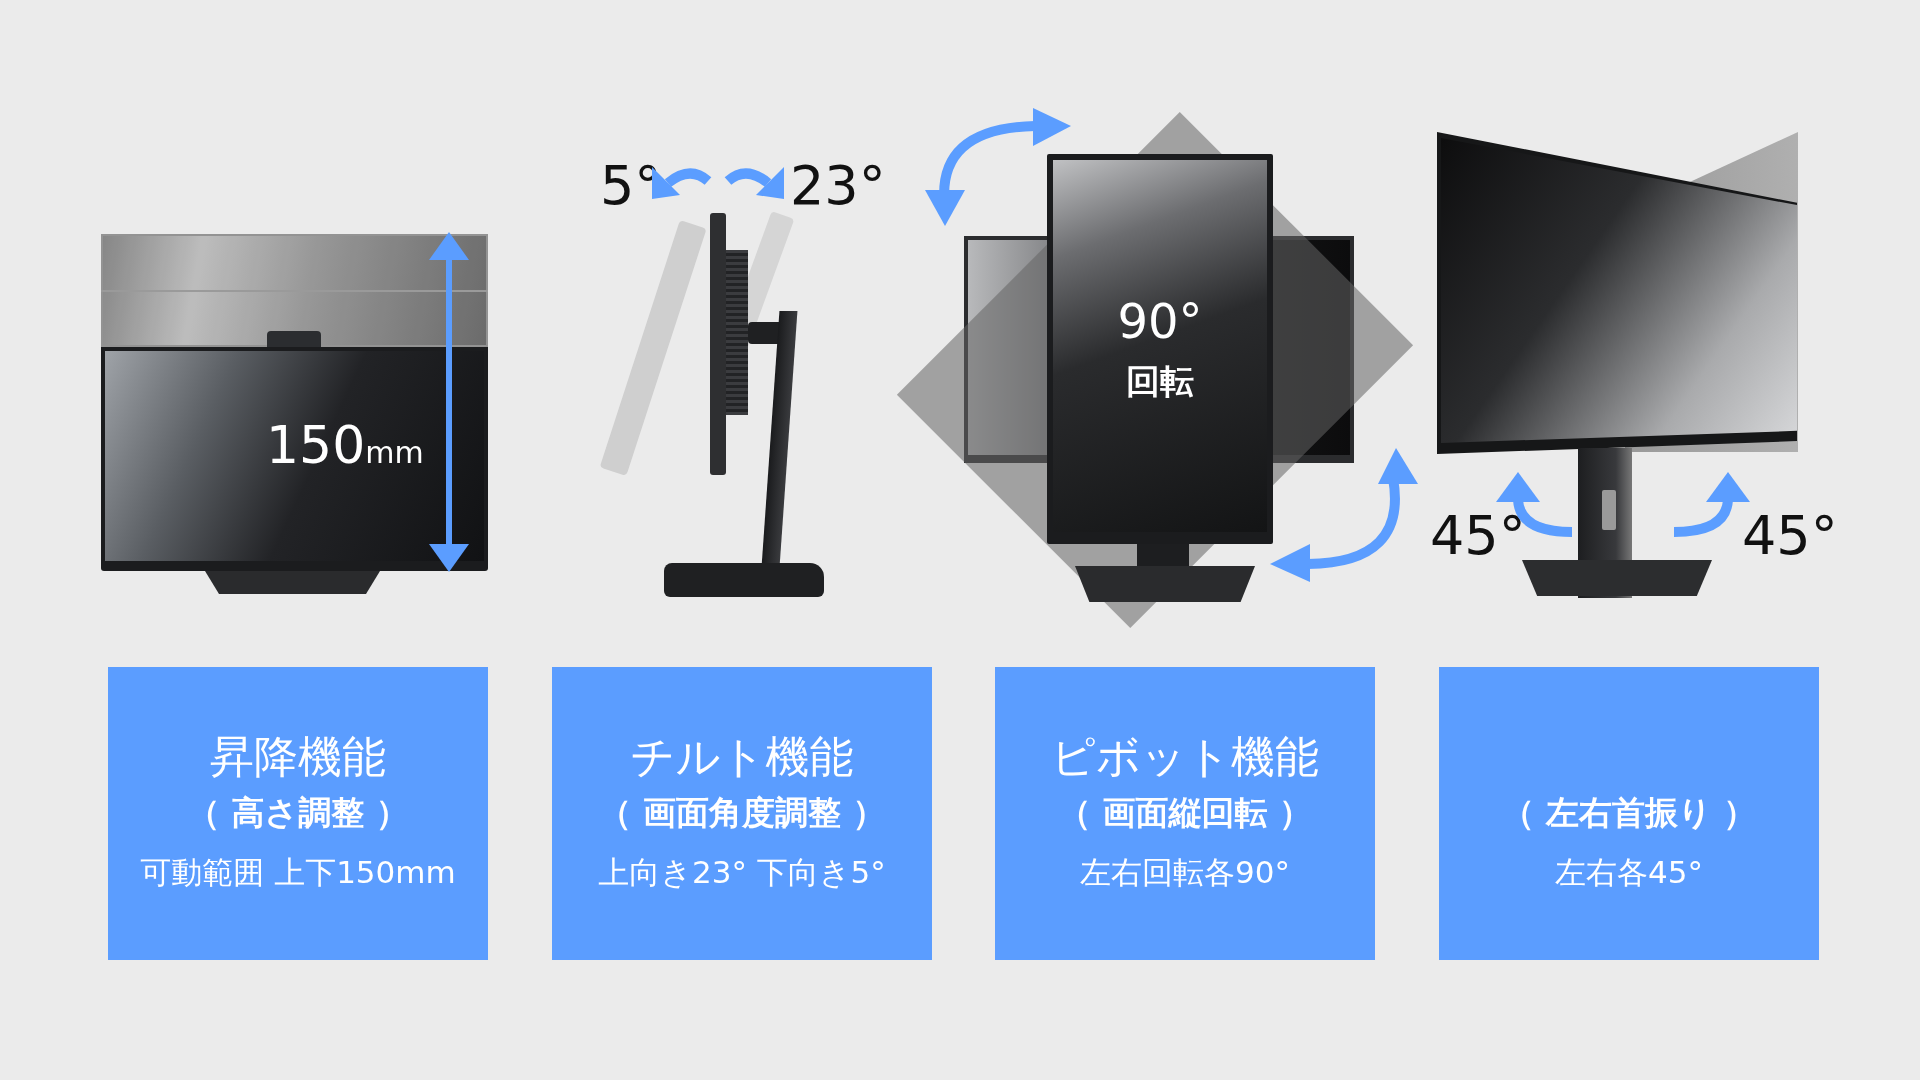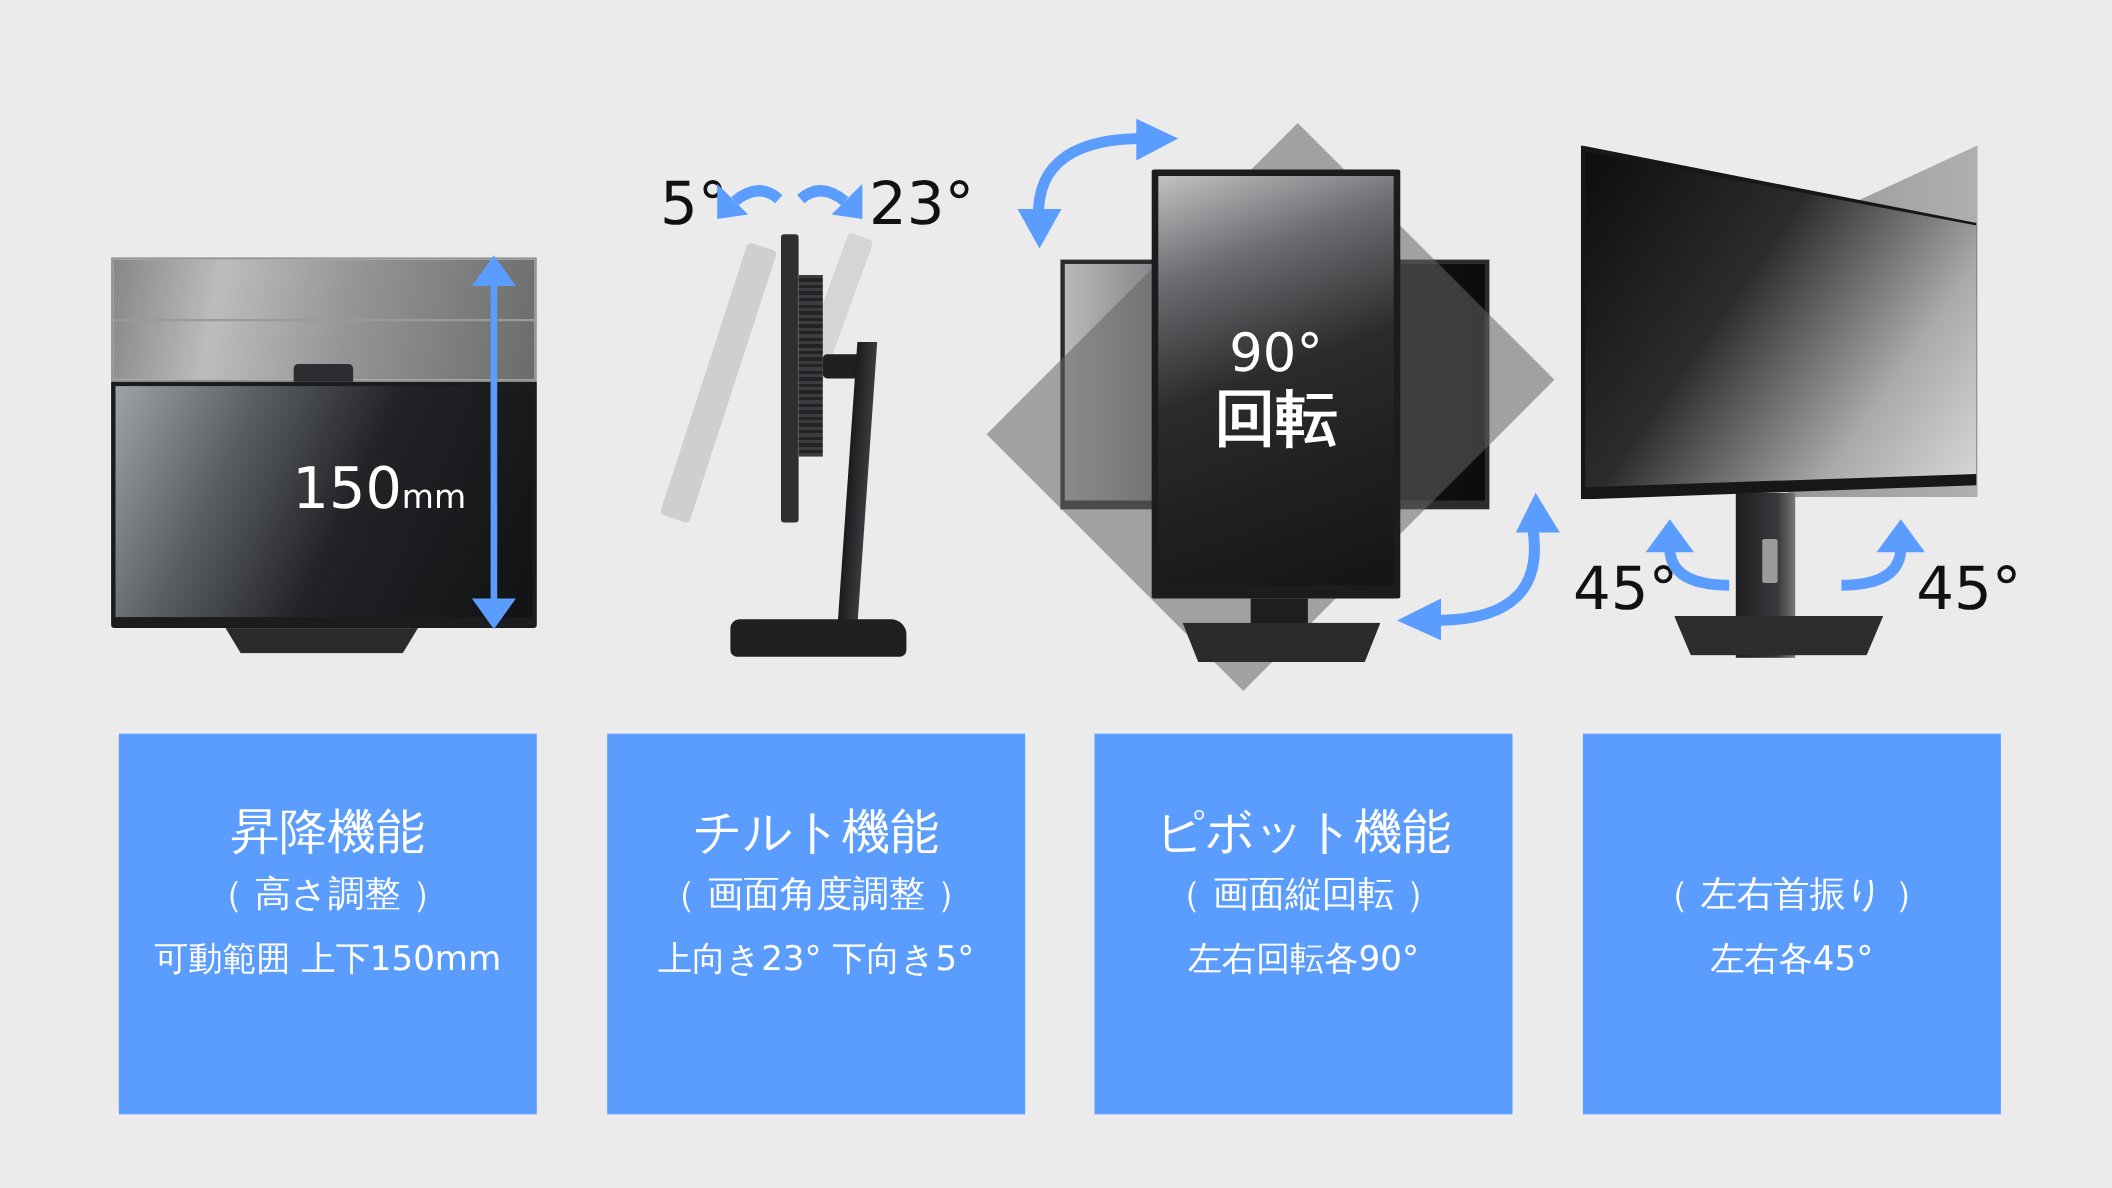--- a/index.html
+++ b/index.html
@@ -3,25 +3,25 @@
 <meta charset="utf-8">
 <style>
   html, body { margin:0; padding:0; }
   body {
     width:1920px; height:1080px; position:relative; overflow:hidden;
     background:#ebebeb;
     font-family:"DejaVu Sans","Liberation Sans",sans-serif;
   }
   .abs { position:absolute; }
   .box {
-    position:absolute; top:667px; width:380px; height:346px;
+    position:absolute; top:667px; width:380px; height:293px;
     background:#5b9dff; color:#fff; text-align:center;
   }
   .box .t1 { position:absolute; left:0; right:0; top:64px; font-size:44px; line-height:52px; white-space:nowrap; }
-  .box .t2 { position:absolute; left:0; right:0; top:126px; font-size:33px; line-height:40px; white-space:nowrap; }
+  .box .t2 { position:absolute; left:0; right:0; top:126px; font-size:33px; line-height:40px; white-space:nowrap;font-weight:bold; }
   .box .t3 { position:absolute; left:0; right:0; top:186px; font-size:31px; line-height:38px; white-space:nowrap; }
 
   .label-dark { color:#111; font-size:54px; line-height:60px; white-space:nowrap; }
   .label-light { color:#fff; white-space:nowrap; }
 
   
   .m1-ghost { left:101px; top:234px; width:387px; height:113px;
     background:linear-gradient(100deg,#7c7c7c 0%,#b8b8b8 25%,#8d8d8d 55%,#5e5e5e 100%);
     border:2px solid #8a8a8a; box-sizing:border-box; opacity:.9; }
   .m1-ghost-line { left:101px; top:290px; width:387px; height:2px; background:#9a9a9a; }
@@ -113,21 +113,21 @@
 <div>
   <div class="abs piv-land"></div>
   <div class="abs piv-land-panel"></div>
   <div class="abs piv-diag"></div>
   <div class="abs piv-port"></div>
   <div class="abs piv-port-panel"></div>
   <div class="abs piv-neck"></div>
   <div class="abs piv-base"></div>
 
   <div class="abs label-light" style="left:1047px;width:226px;top:288px;text-align:center;font-size:48px;line-height:66px;">90°</div>
-  <div class="abs label-light" style="left:1047px;width:226px;top:356px;text-align:center;font-size:56px;line-height:50px;font-weight:bold;">回転</div>
+  <div class="abs label-light" style="left:1047px;width:226px;top:356px;text-align:center;font-size:34px;line-height:50px;font-weight:bold;">回転</div>
 
   <svg class="abs" style="left:925px;top:108px;" width="150" height="120">
     <path d="M20,100 Q10,20 110,18" stroke="#5b9dff" stroke-width="10" fill="none"></path>
     <polygon points="108,0 146,18 108,38" fill="#5b9dff"></polygon>
     <polygon points="0,82 40,82 20,118" fill="#5b9dff"></polygon>
   </svg>
   <svg class="abs" style="left:1268px;top:448px;" width="150" height="130">
     <path d="M125,30 Q140,115 40,116" stroke="#5b9dff" stroke-width="10" fill="none"></path>
     <polygon points="110,36 150,36 128,0" fill="#5b9dff"></polygon>
     <polygon points="42,96 2,116 42,134" fill="#5b9dff"></polygon>

